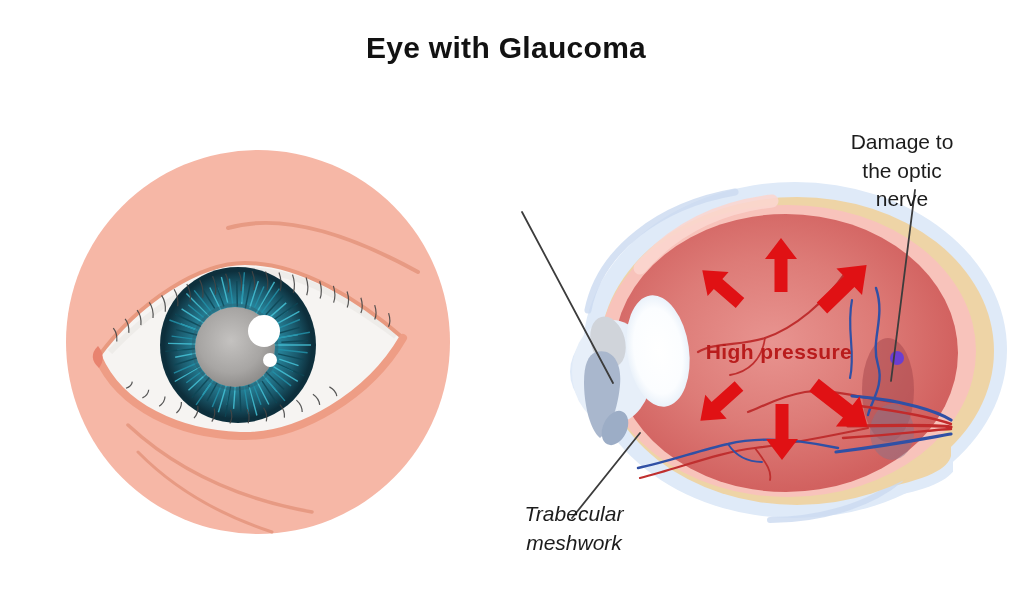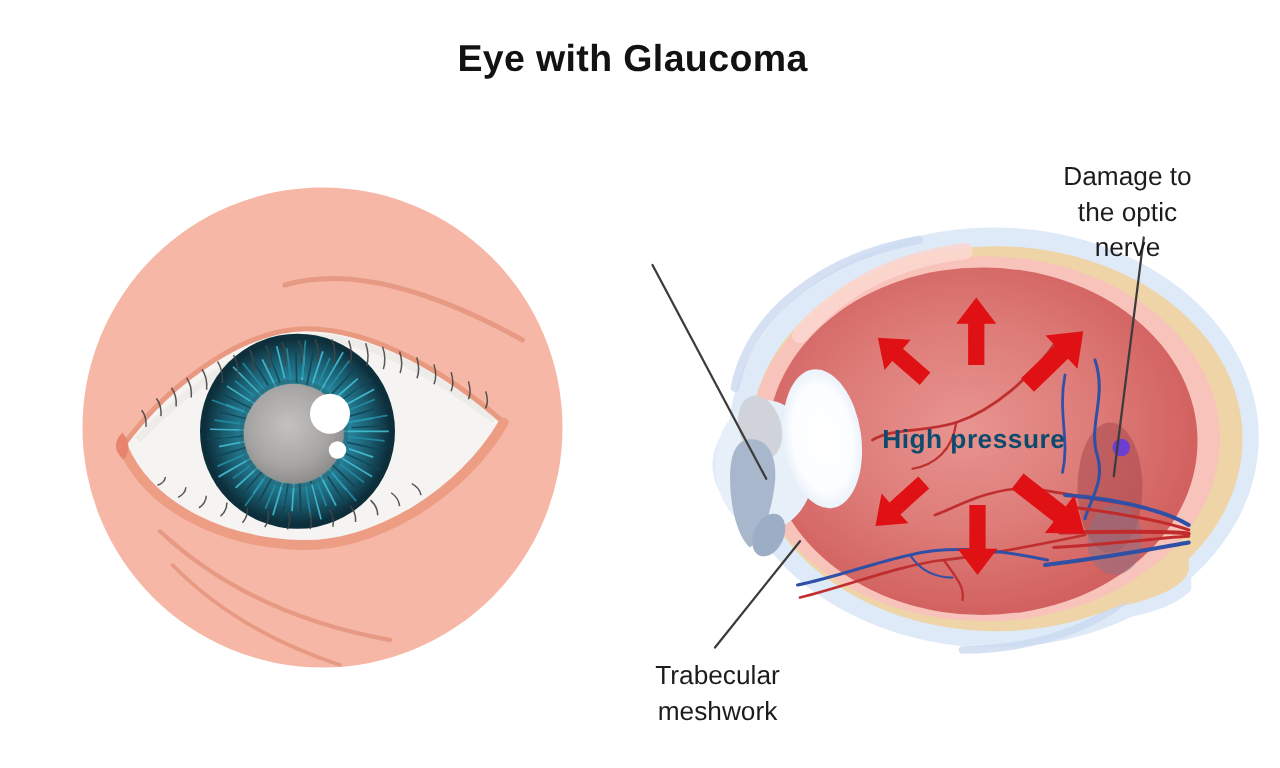--- a/index.html
+++ b/index.html
@@ -5,23 +5,23 @@
   html,body{margin:0;padding:0;background:#ffffff;}
   body{width:1024px;height:614px;overflow:hidden;font-family:"Liberation Sans",sans-serif;}
   .stage{position:relative;width:1012px;height:614px;background:#ffffff;}
   svg{position:absolute;left:0;top:0;}
   .title{position:absolute;left:0;right:0;top:31px;text-align:center;
          font-size:30px;font-weight:700;color:#121212;letter-spacing:.3px;}
   .ann{position:absolute;font-size:21px;line-height:1.36;color:#1c1c1c;
        text-align:center;white-space:pre-line;transform:translateX(-50%);}
   #ann-aqueous{left:521px;top:150px;}
   #ann-optic{left:902px;top:128px;}
-  #ann-trabecular{left:574px;top:527px;}
+  #ann-trabecular{left:574px;top:500px;font-style:italic;}
   .pressure{position:absolute;left:779px;top:352px;transform:translate(-50%,-50%);
-            font-size:21px;font-weight:700;color:#0c4a6e;letter-spacing:.4px;}
+            font-size:21px;font-weight:700;color:#b91c1c;letter-spacing:.4px;}
 </style>
 </head>
 <body>
 
 <div class="stage">
 
 <svg width="1024" height="614" viewBox="0 0 1024 614">
   <defs>
     <radialGradient id="redGrad" cx="46%" cy="46%" r="68%">
       <stop offset="0%" stop-color="#e89490"></stop>

